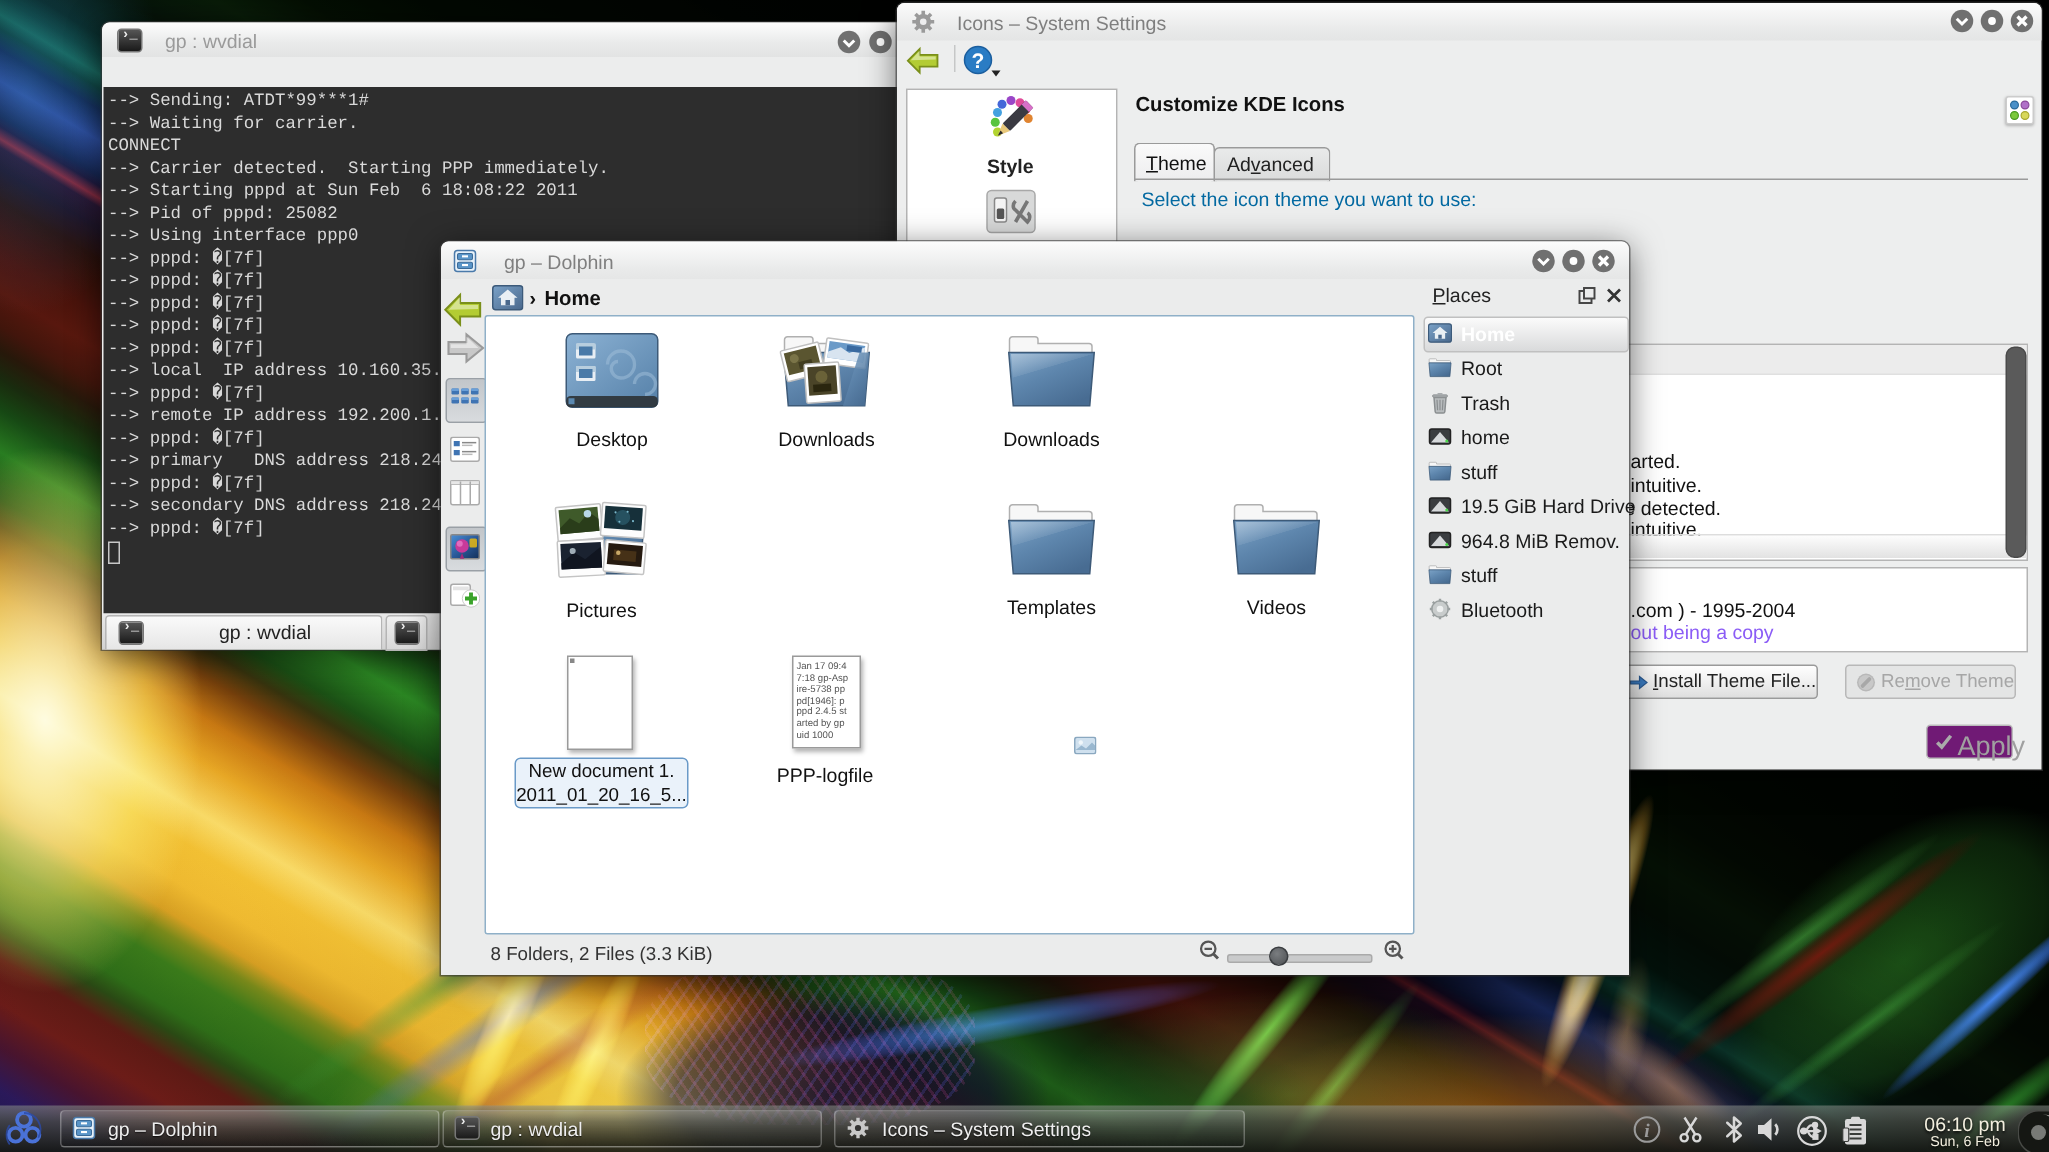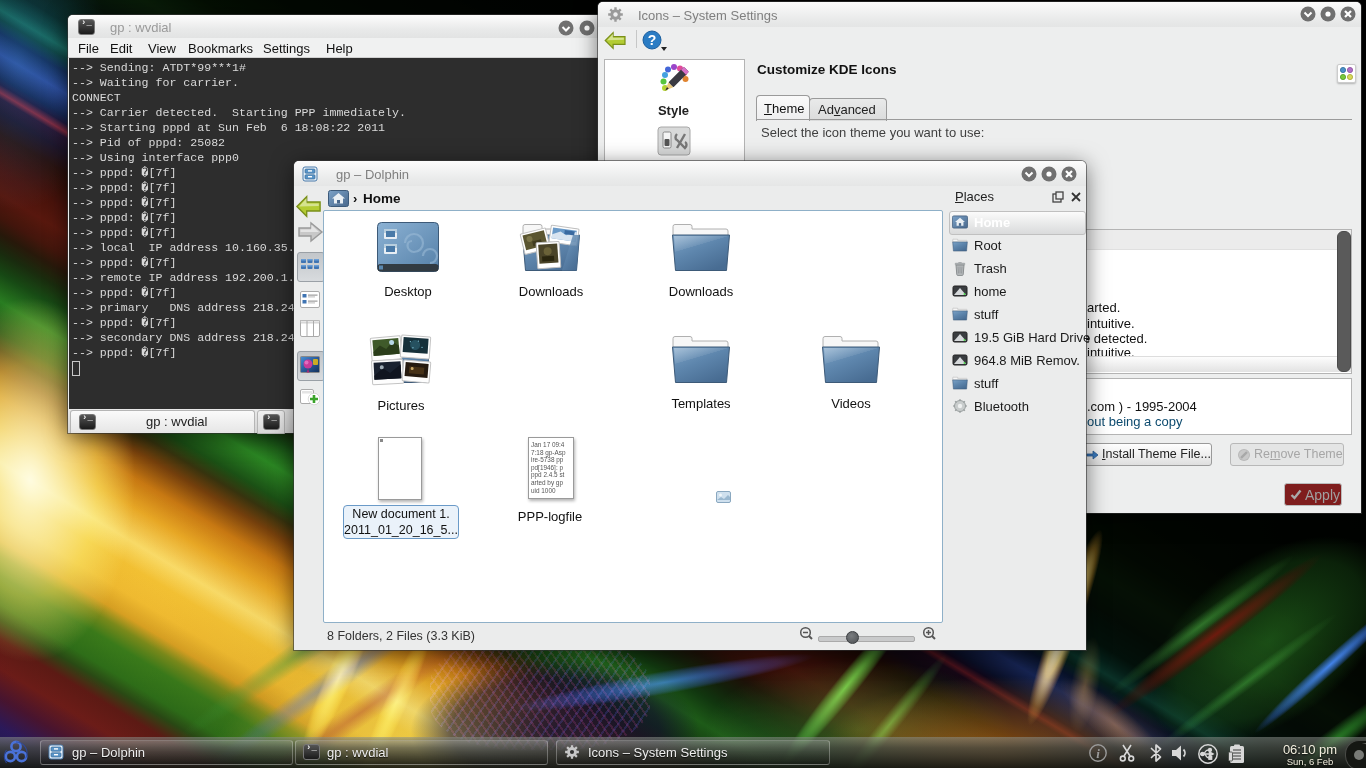--- a/index.html
+++ b/index.html
@@ -84,28 +84,20 @@
 <div class="streak" style="left:255px;top:570px;width:220px;height:240px;transform:rotate(-66deg);background:radial-gradient(ellipse 50% 7% at 50% 38%,rgba(255,220,80,0.9),rgba(230,150,30,0.45) 60%,transparent 78%),radial-gradient(ellipse 50% 6% at 50% 64%,rgba(255,205,60,0.8),rgba(210,130,25,0.4) 60%,transparent 78%)"></div>
 <div class="streak" style="left:365px;top:615px;width:380px;height:210px;mix-blend-mode:normal;background:radial-gradient(ellipse 50% 45% at 50% 55%,rgba(18,14,48,0.88),rgba(18,14,48,0.6) 55%,transparent 76%)"></div>
 <div class="streak" style="left:470px;top:615px;width:390px;height:150px;transform:rotate(-10deg);background:radial-gradient(ellipse 50% 10% at 50% 45%,rgba(55,105,235,0.7),rgba(35,60,170,0.35) 60%,transparent 78%)"></div>
 <div class="streak" style="left:430px;top:638px;width:220px;height:112px;background:repeating-linear-gradient(55deg,rgba(190,50,130,0.2) 0 2px,transparent 2px 7px),repeating-linear-gradient(-55deg,rgba(80,80,230,0.2) 0 2px,transparent 2px 8px);border-radius:40%"></div>
 <div class="streak" style="left:730px;top:580px;width:260px;height:240px;transform:rotate(-51deg);background:radial-gradient(ellipse 50% 6% at 50% 42%,rgba(90,220,70,0.85),rgba(50,150,40,0.4) 60%,transparent 78%),radial-gradient(ellipse 46% 5% at 50% 66%,rgba(70,190,60,0.6),transparent 75%)"></div>
 
 <div class="win" id="term">
   <div class="tbar"></div>
   <div style="position:absolute;left:10px;top:4px" class="termico big"></div>
   <div class="ttl" style="left:42px;top:5px;color:#9a9a9a">gp : wvdial</div>
-  <div class="mbar">
-    <span style="left:10px">File</span>
-      <span style="left:42px">Edit</span>
-      <span style="left:80px">View</span>
-    <span style="left:120px">Bookmarks</span>
-      <span style="left:195px">Settings</span>
-      <span style="left:258px">Help</span>
-  </div>
   <div class="body">
       <pre>--&gt; Sending: ATDT*99***1#
 --&gt; Waiting for carrier.
 CONNECT
 --&gt; Carrier detected.  Starting PPP immediately.
 --&gt; Starting pppd at Sun Feb  6 18:08:22 2011
 --&gt; Pid of pppd: 25082
 --&gt; Using interface ppp0
 --&gt; pppd: �[7f]
 --&gt; pppd: �[7f]
@@ -208,52 +200,52 @@
       <rect x="7.5" y="13" width="5" height="7" rx="1" fill="#555"></rect>
       <path d="M20 22 L28 8 M20 8 C18 10 18 13 20 14 L28 22 C30 20 30 17 28 16" stroke="#777" stroke-width="2.4" fill="none"></path>
     </svg>
 
   <div style="position:absolute;left:159px;top:60px;font-size:13.5px;font-weight:bold;color:#111">Customize KDE Icons</div>
   <div style="position:absolute;left:158px;top:93px;width:52px;height:25px;border:1px solid #9a9a9a;border-bottom:none;border-radius:4px 4px 0 0;background:linear-gradient(180deg,#fafafa,#ededee)"></div>
   <div style="position:absolute;left:166px;top:99px;font-size:13px;color:#111"><span style="text-decoration:underline">T</span>heme</div>
   <div style="position:absolute;left:211px;top:96px;width:76px;height:22px;border:1px solid #9a9a9a;border-bottom:none;border-radius:4px 4px 0 0;background:linear-gradient(180deg,#e9eaea,#dadbdb)"></div>
   <div style="position:absolute;left:220px;top:100px;font-size:13px;color:#222">Ad<span style="text-decoration:underline">v</span>anced</div>
   <div style="position:absolute;left:158px;top:117px;width:596px;height:1px;background:#9a9a9a"></div>
-  <div style="position:absolute;left:163px;top:123px;font-size:13px;color:#404040">Select the icon theme you want to use:</div>
+  <div style="position:absolute;left:163px;top:123px;font-size:13px;color:#0369a1">Select the icon theme you want to use:</div>
 
   <div class="whitebox" style="left:159px;top:227px;width:593px;height:143px">
     <div style="position:absolute;left:0;top:0;width:100%;height:19px;background:#ececec;border-bottom:1px solid #e0e0e0"></div>
     <div style="position:absolute;left:329px;top:70px;font-size:13px;color:#111">arted.</div>
     <div style="position:absolute;left:329px;top:86px;font-size:13px;color:#111">intuitive.</div>
     <div style="position:absolute;left:325px;top:101px;font-size:13px;color:#111">e detected.</div>
     <div style="position:absolute;left:329px;top:115px;font-size:13px;color:#111">intuitive.</div>
     <div style="position:absolute;left:0;top:126px;width:100%;height:15px;background:linear-gradient(180deg,#fdfdfd,#e2e2e2);border-top:1px solid #ddd"></div>
     <div style="position:absolute;left:579px;top:1px;width:12px;height:139px;border-radius:6px;background:#5a5a5a;border:1px solid #4a4a4a"></div>
   </div>
 
   <div class="whitebox" style="left:159px;top:376px;width:593px;height:55px">
     <div style="position:absolute;left:329px;top:20px;font-size:13px;color:#111">.com ) - 1995-2004</div>
-    <div style="position:absolute;left:329px;top:35px;font-size:13px;color:#0c4a6e">out being a copy</div>
+    <div style="position:absolute;left:329px;top:35px;font-size:13px;color:#8b5cf6">out being a copy</div>
   </div>
 
   <div class="btn" style="left:481px;top:441px;width:131px;height:21px;font-size:12.5px;white-space:nowrap">
     <svg style="position:absolute;left:6px;top:5px" width="13" height="12">
         <path d="M1 5 h6 v-3 l5 4 l-5 4 v-3 h-6 z" fill="#3a7abf" stroke="#2a5a92" stroke-width="0.8"></path>
       </svg>
     <span style="position:absolute;left:22px;top:3px"><span style="text-decoration:underline">I</span>nstall Theme File...</span>
   </div>
   <div class="btn" style="left:632px;top:441px;width:112px;height:21px;background:#e4e5e5;border-color:#b8b8b8;color:#a6a6a6;font-size:12.5px;white-space:nowrap">
     <svg style="position:absolute;left:6px;top:4px" width="14" height="14">
         <circle cx="7" cy="7" r="6" fill="#b8b8b8"></circle>
         <circle cx="7" cy="7" r="5" fill="#c8c8c8"></circle>
         <rect x="2.6" y="5.8" width="8.8" height="2.4" rx="1" fill="#a8a8a8" transform="rotate(-45 7 7)"></rect>
       </svg>
     <span style="position:absolute;left:23px;top:3px">Re<span style="text-decoration:underline">m</span>ove Theme</span>
   </div>
-  <div class="btn" style="left:686px;top:481px;width:56px;height:21px;background:#7f1d1d;border-color:#bbb;color:#a0a0a0;font-size:14px;white-space:nowrap">
+  <div class="btn" style="left:686px;top:481px;width:56px;height:21px;background:#701a75;border-color:#bbb;color:#a0a0a0;font-size:18px;white-space:nowrap">
     <svg style="position:absolute;left:5px;top:5px" width="12" height="11">
         <path d="M1.5 6 L4.5 9 L10.5 1.5" stroke="#aaa" stroke-width="2.4" fill="none"></path>
       </svg>
     <span style="position:absolute;left:20px;top:3px">Apply</span>
   </div>
 
   <div style="position:absolute;left:739px;top:62px;width:17px;height:17px;background:#fff;border:1px solid #ccc;border-radius:2px;box-shadow:0 1px 2px rgba(0,0,0,0.25)">
     <svg width="17" height="17">
         <circle cx="5" cy="5" r="2.6" fill="#4a90c8" stroke="#2a6a9a" stroke-width="0.8"></circle>
         <circle cx="12" cy="5" r="2.6" fill="#b070c8" stroke="#8a4a9a" stroke-width="0.8"></circle>

